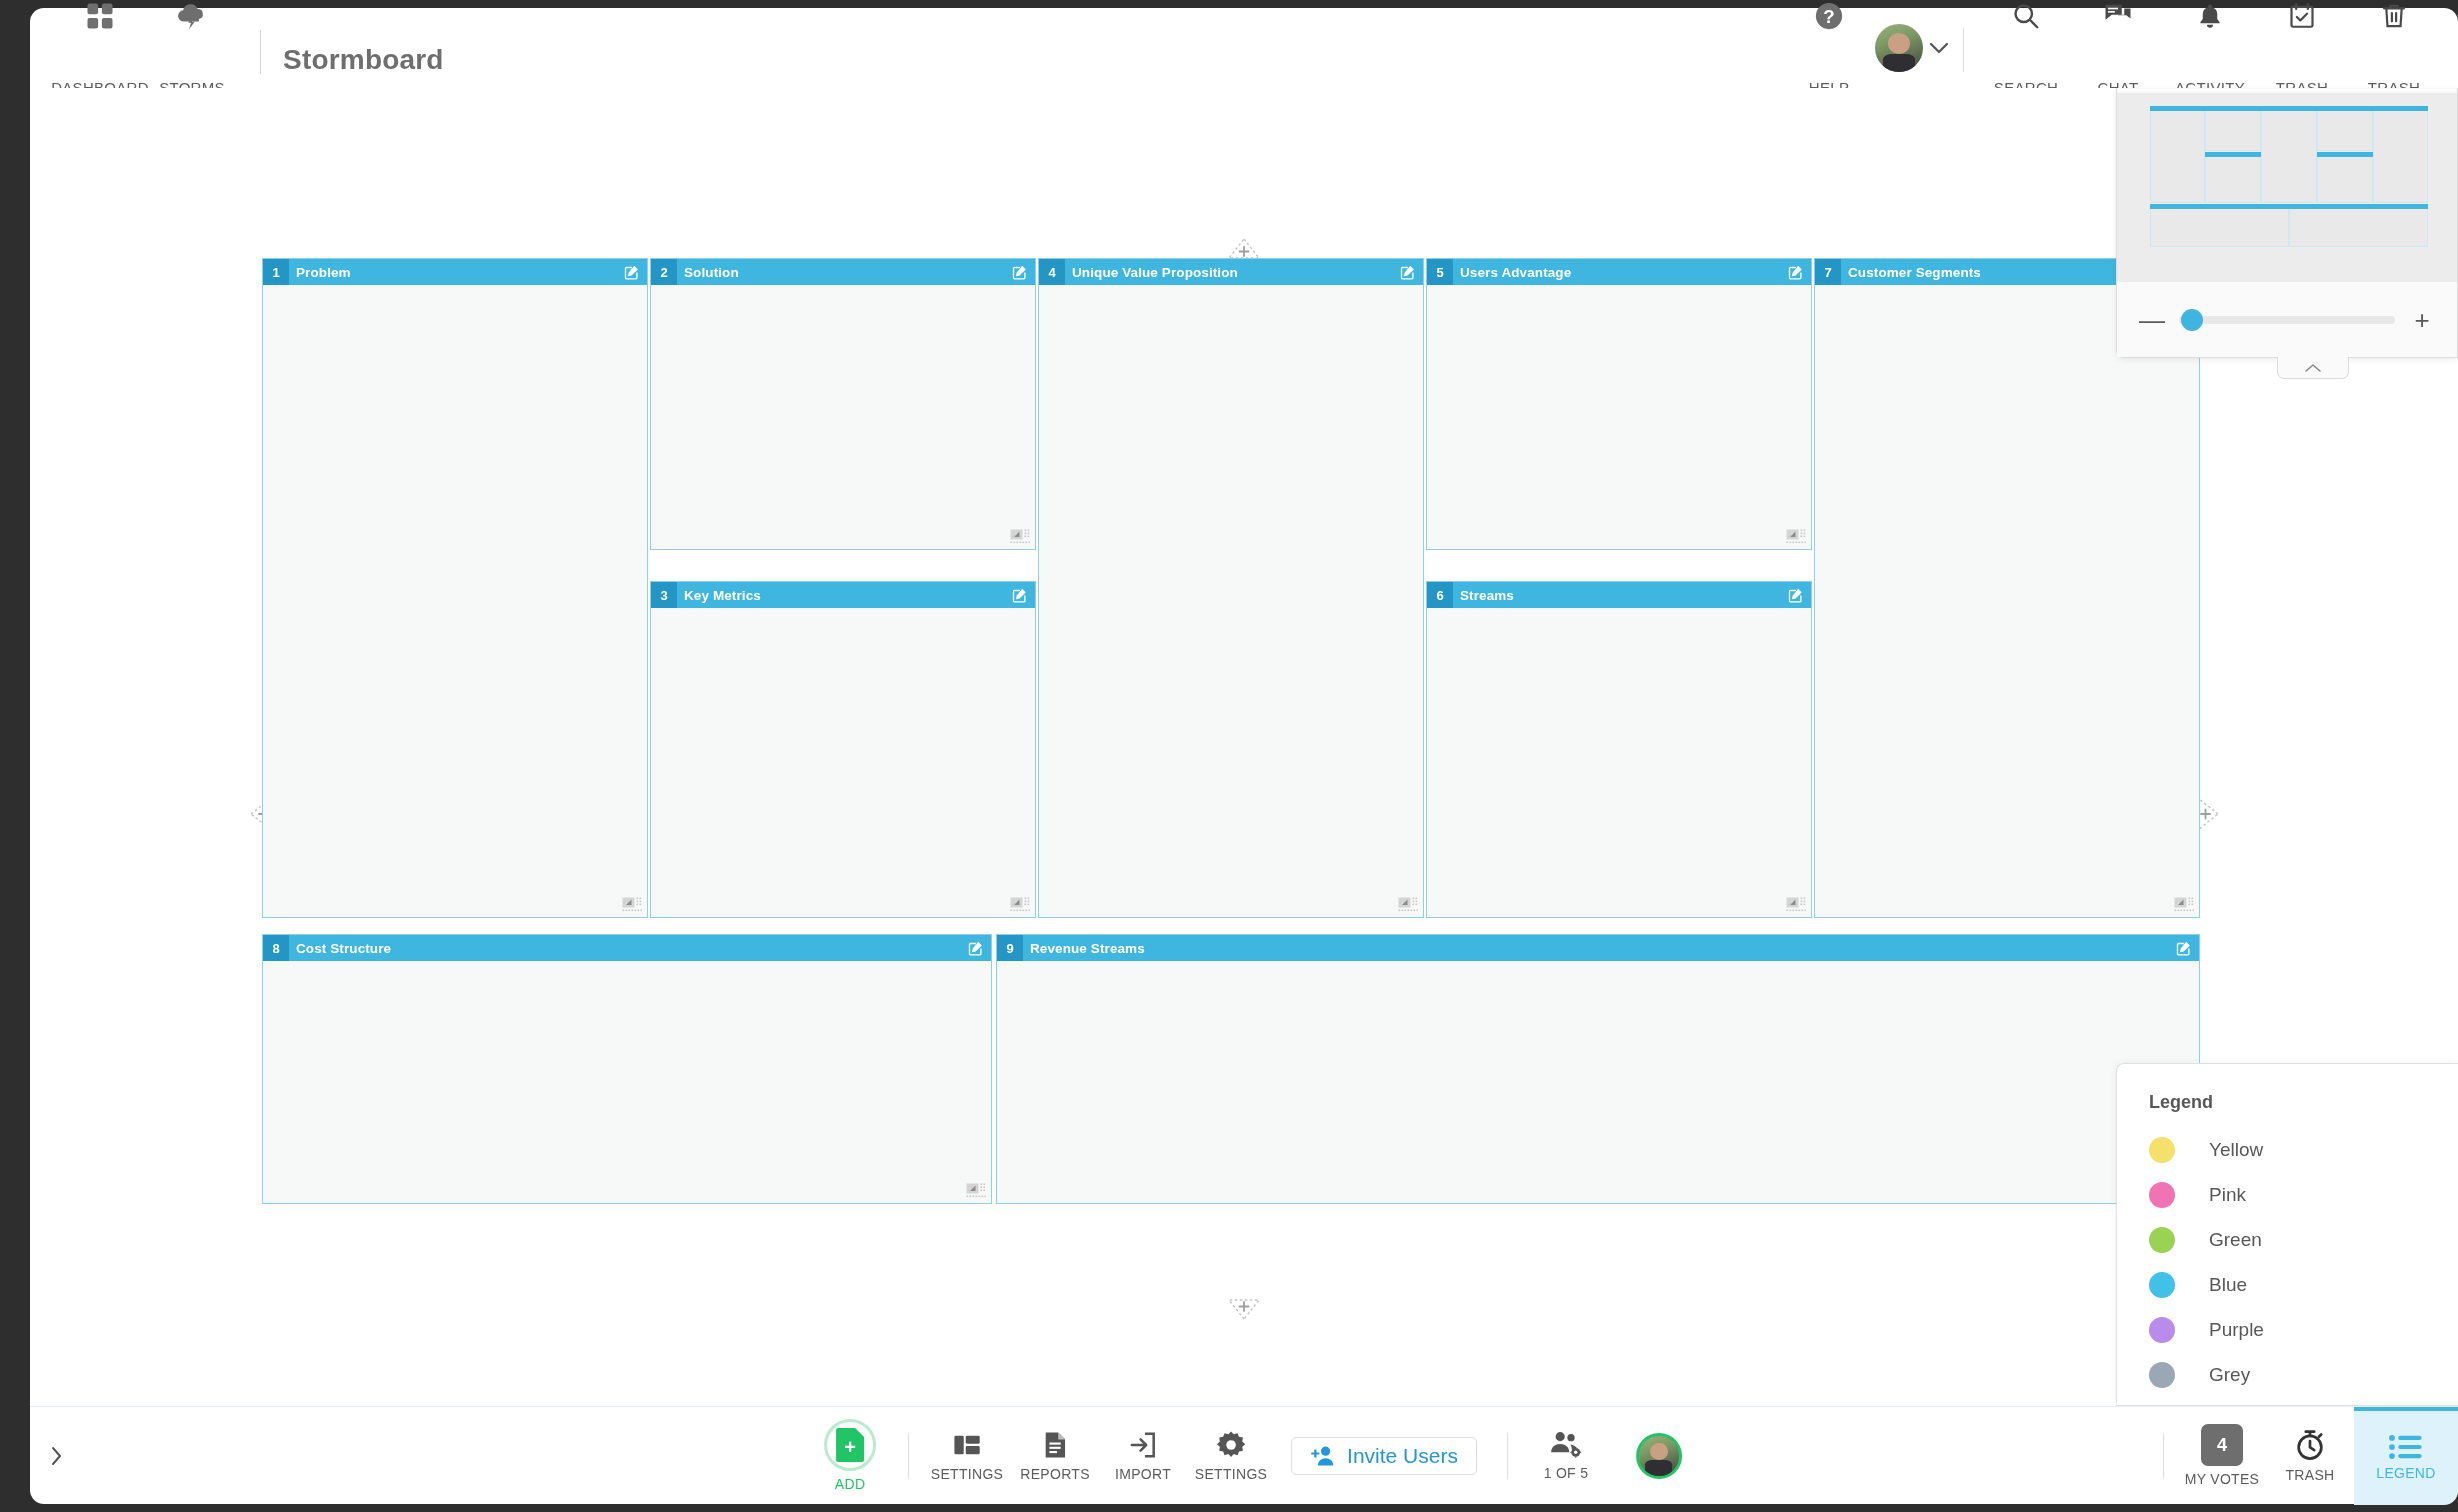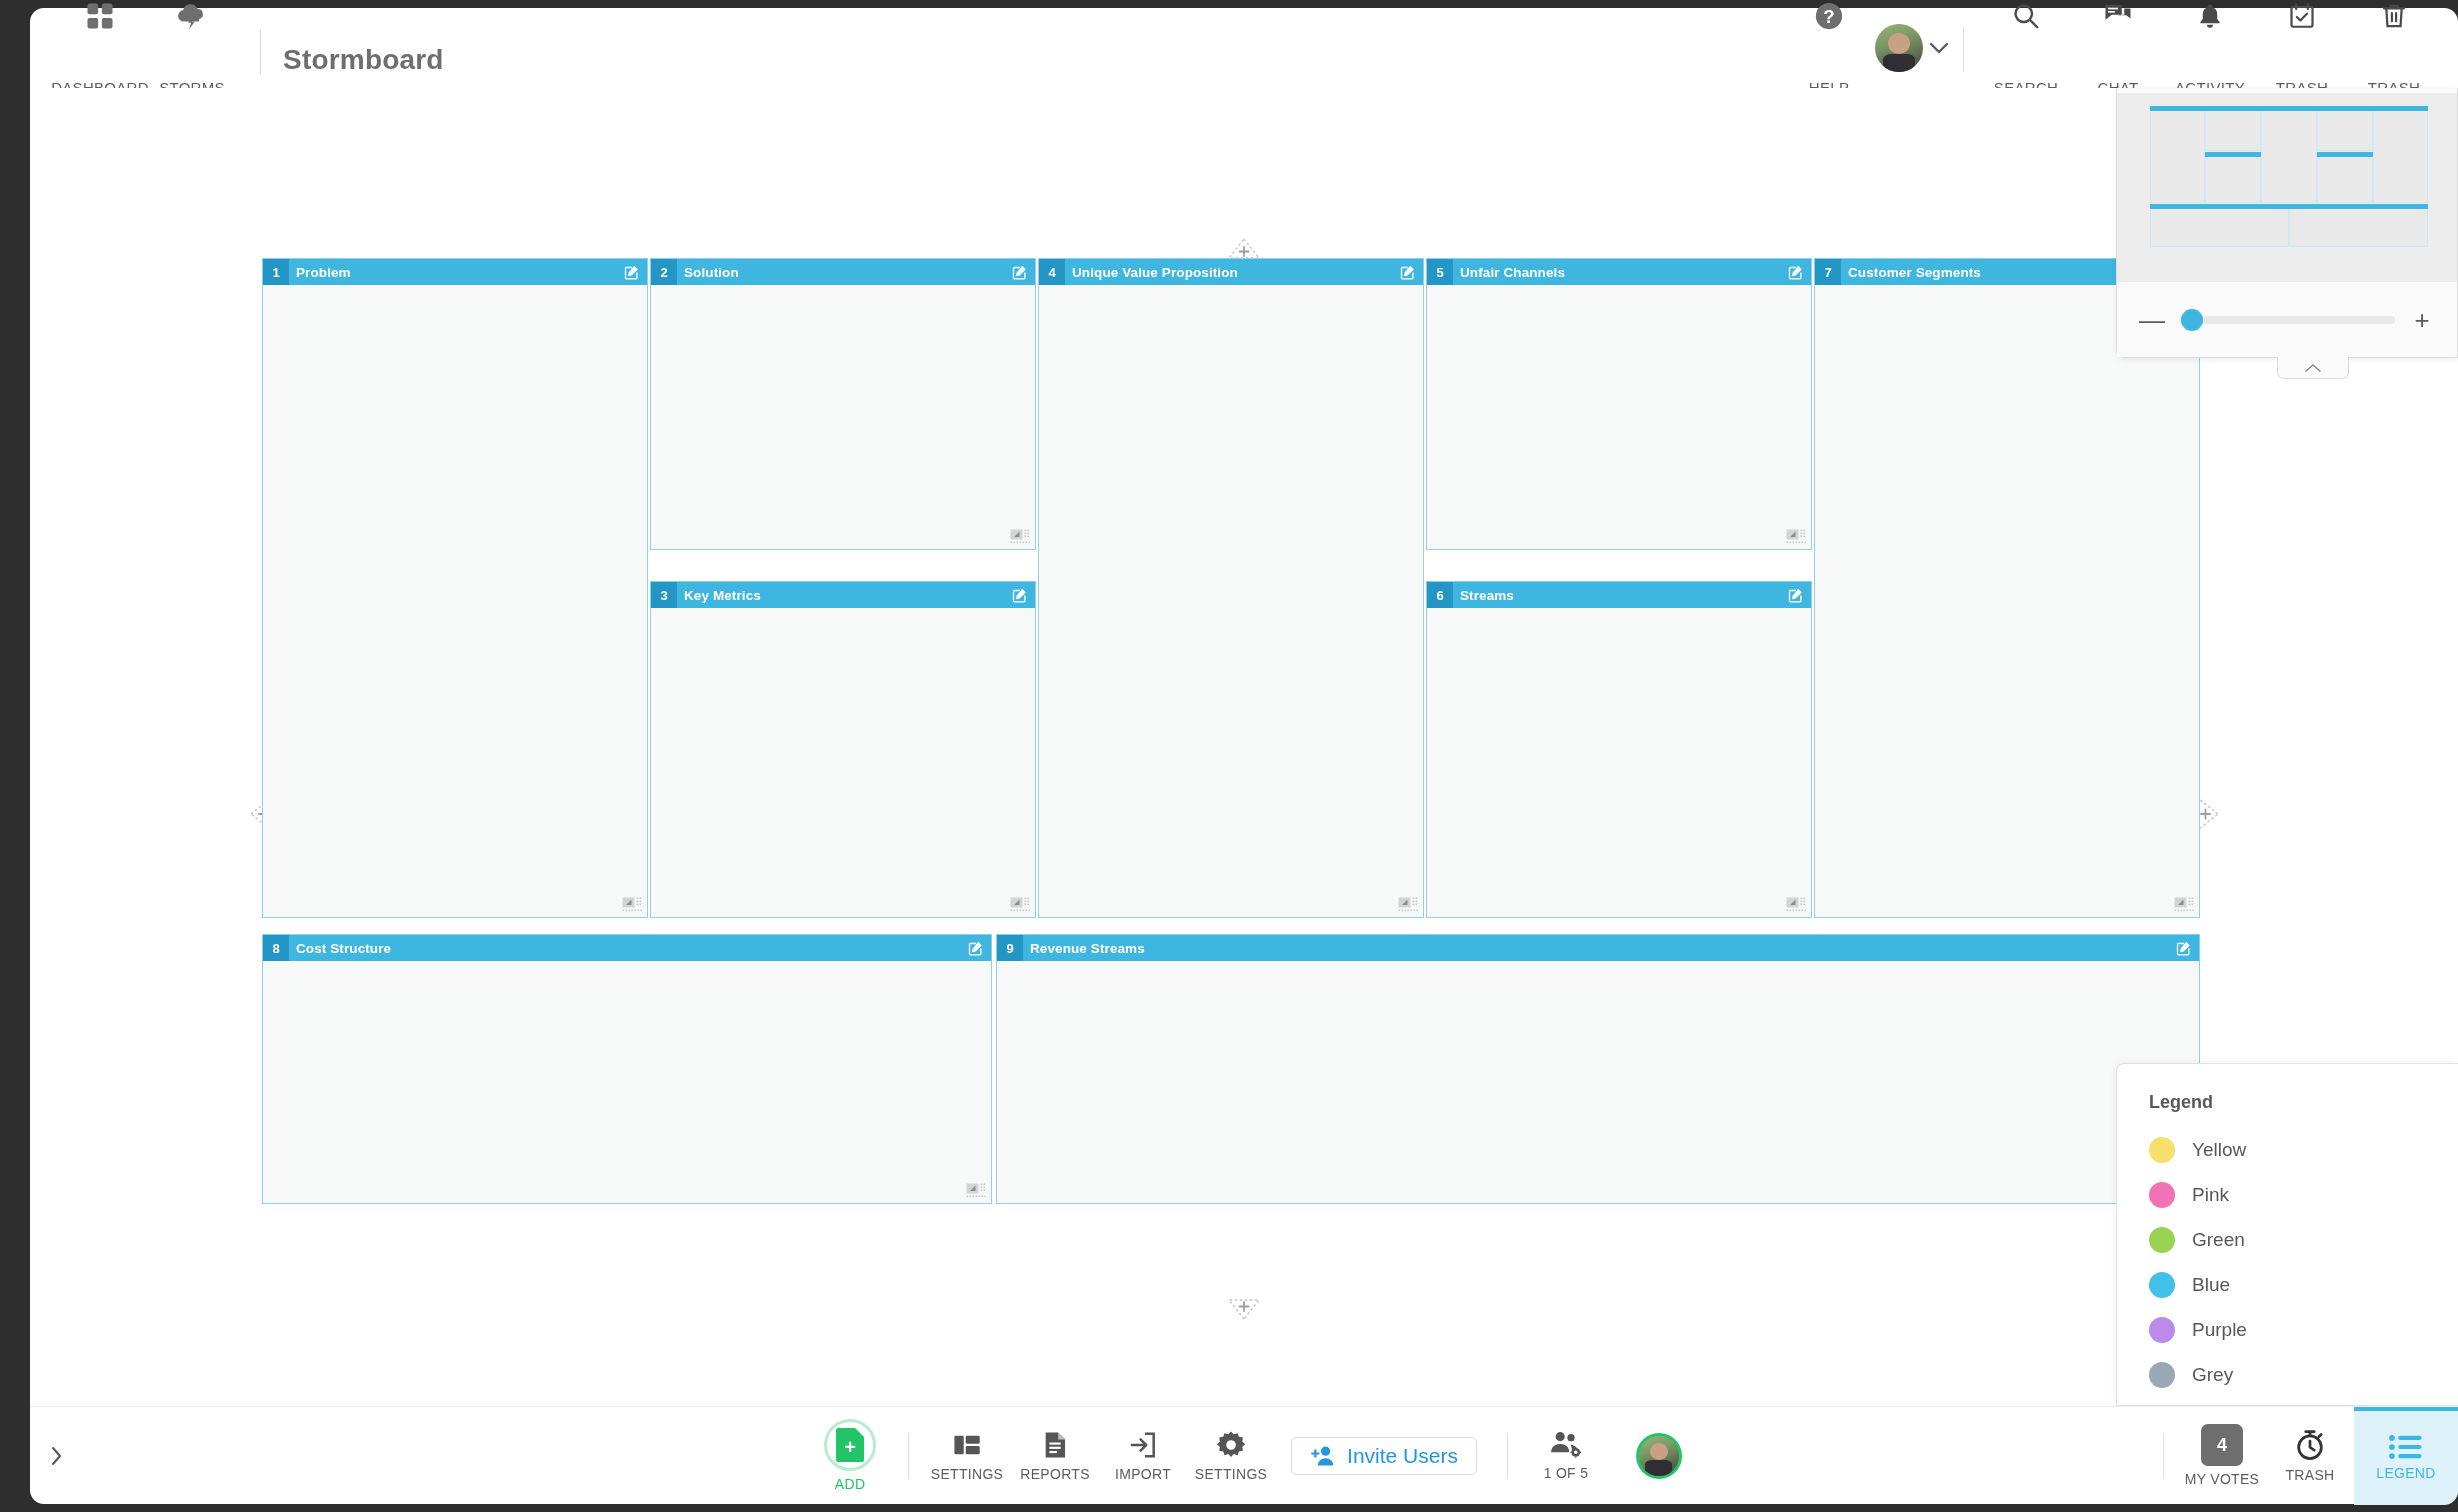--- a/index.html
+++ b/index.html
@@ -151,21 +151,21 @@
     border: 1px solid #e0e0e0; border-right: none;
     border-top-left-radius: 8px;
     box-shadow: 0 0 8px rgba(0,0,0,.06);
     padding: 28px 0 0 32px;
   }
   .legend-title {
     font-size: 18px; font-weight: bold; color: #585858; margin-bottom: 14px;
   }
   .legend-row { display: flex; align-items: center; height: 45px; }
   .legend-swatch { width: 26px; height: 26px; border-radius: 50%; flex: none; }
-  .legend-label { font-size: 19px; color: #585858; margin-left: 17px; }
+  .legend-label { font-size: 19px; color: #585858; margin-left: 34px; }
 
   
   .bottombar {
     position: absolute; left: 30px; top: 1406px;
     width: 2428px; height: 98px;
     background: #ffffff;
     border-bottom-left-radius: 14px; border-bottom-right-radius: 14px;
     border-top: 1px solid #e6eef2;
     display: flex; align-items: center;
   }
@@ -519,21 +519,21 @@
                 <rect x="18.5" y="12.5" width="1.3" height="1.6"></rect>
               </g>
             </svg>
         </span>
       </div>
     </div>
 
     <div class="card" style="left:1396px;top:170px;width:386px;height:292px;">
       <div class="card-hd">
         <div class="card-num">5</div>
-        <div class="card-name">Unfair Channels</div>
+        <div class="card-name">Users Advantage</div>
         <div class="card-edit">
           <svg width="16" height="16" viewBox="0 0 18 18" fill="none" stroke="#fff" stroke-width="1.5">
               <path d="M14.5 9.6v6.2a.9.9 0 0 1-.9.9H2.6a.9.9 0 0 1-.9-.9V4.8a.9.9 0 0 1 .9-.9h6.3"></path>
               <path d="M11.5 2.1l4 4L8.6 13l-4.2.9.9-4.2z" fill="#fff" stroke="none"></path>
             </svg>
         </div>
       </div>
       <div class="card-body">
         <span class="resize-h">
           <svg width="20" height="16" viewBox="0 0 20 16">

